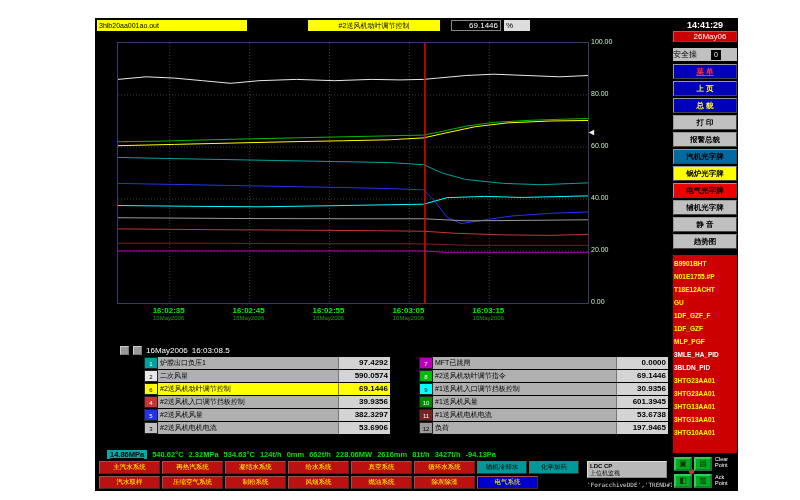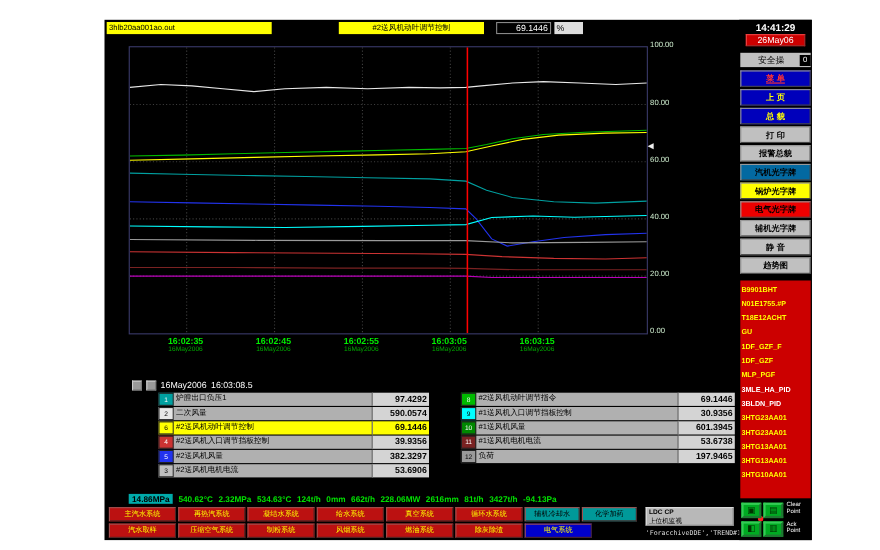--- a/index.html
+++ b/index.html
@@ -38,44 +38,44 @@
   #legend-right{left:300px;width:273px;}
   .lrow{display:flex;height:12px;margin-bottom:1px;margin-left:24px;}
   .chip{width:14px;font-size:6px;text-align:center;line-height:12px;border:1px solid #222;box-sizing:border-box;}
   .plabel{flex:1;background:#b0b0b0;font-size:7px;line-height:12px;padding-left:2px;color:#000;
           overflow:hidden;white-space:nowrap;}
   .pval{width:52px;background:#d4d4d4;font-size:8px;font-weight:bold;line-height:12px;text-align:right;
         padding-right:2px;color:#000;border-left:1px solid #777;box-sizing:border-box;}
   .lrow.hl .plabel,.lrow.hl .pval{background:#ffff00;}
 
   
-  #statusbar{position:absolute;left:22px;top:429px;height:12px;display:flex;gap:5px;align-items:center;}
+  #statusbar{position:absolute;left:12px;top:429px;height:12px;display:flex;gap:5px;align-items:flex-end;text-decoration:underline;}
   .sitem{color:#00e000;font-size:7.5px;font-weight:bold;white-space:nowrap;}
   .sitem.box{background:#00aaaa;color:#000;padding:0 3px;}
 
   
   .menurow{position:absolute;left:4px;display:flex;gap:2px;}
   #menu1{top:443px;} #menu2{top:458px;}
   .mbtn{height:13px;font-size:6.5px;display:flex;align-items:center;justify-content:center;
         border:1px outset #a05050;box-sizing:border-box;white-space:nowrap;overflow:hidden;}
 
   
   #ldc{position:absolute;left:492px;top:443px;width:80px;height:17px;background:#b8b8b8;
        border:1px outset #e0e0e0;font-size:6px;color:#000;padding:1px 2px;box-sizing:border-box;overflow:hidden;}
   #ldc .t{font-weight:bold;}
   #console{position:absolute;left:492px;top:463px;width:150px;color:#dddddd;font-size:6px;
            font-family:"DejaVu Sans Mono",monospace;white-space:nowrap;overflow:hidden;}
 
   
   #sidebar{position:absolute;left:577px;top:0;width:66px;height:473px;background:#000;}
   .clock-time{color:#fff;font-size:9px;font-weight:bold;text-align:center;margin-top:2px;}
   .clock-date{background:#cc0000;color:#fff;font-size:8px;text-align:center;width:52px;margin:1px auto;
-              border:1px outset #ee4444;}
+              border:1px outset #ee4444;padding-left:10px;}
   #safe-row{position:absolute;top:30px;left:1px;width:64px;height:13px;background:#c0c0c0;display:flex;
-            align-items:center;justify-content:flex-end;gap:14px;font-size:8px;color:#000;}
+            align-items:center;justify-content:flex-start;gap:14px;font-size:8px;color:#000;}
   .safe-count{background:#000;color:#fff;width:10px;height:10px;font-size:7px;text-align:center;line-height:10px;}
   #side-buttons{position:absolute;top:46px;left:1px;width:64px;display:flex;flex-direction:column;gap:2px;}
   .sbtn{height:15px;font-size:7.5px;font-weight:bold;display:flex;align-items:center;justify-content:center;
         border:1px outset #999;box-sizing:border-box;white-space:nowrap;overflow:hidden;}
   #alarm-panel{position:absolute;top:237px;left:1px;width:64px;height:198px;background:#cc0000;
                padding:2px 1px;box-sizing:border-box;overflow:hidden;}
   .atag{font-size:6.5px;font-weight:bold;line-height:13px;white-space:nowrap;overflow:hidden;}
 
   
   .gbtn{position:absolute;width:18px;height:14px;background:#00aa22;border:2px outset #33cc55;
@@ -151,20 +151,25 @@
         <div class="pval">382.3297</div>
       </div>
       <div class="lrow">
         <div class="chip" style="background: rgb(192, 192, 192); color: rgb(0, 0, 0);">3</div>
         <div class="plabel">#2送风机电机电流</div>
         <div class="pval">53.6906</div>
       </div>
     </div>
   <div id="legend-right" class="legend-col">
       <div class="lrow">
+        <div class="chip" style="background: rgb(187, 0, 187); color: rgb(255, 255, 255);">7</div>
+        <div class="plabel">MFT已跳闸</div>
+        <div class="pval">0.0000</div>
+      </div>
+      <div class="lrow">
         <div class="chip" style="background: rgb(0, 187, 0); color: rgb(255, 255, 255);">8</div>
         <div class="plabel">#2送风机动叶调节指令</div>
         <div class="pval">69.1446</div>
       </div>
       <div class="lrow">
         <div class="chip" style="background: rgb(0, 255, 255); color: rgb(0, 0, 0);">9</div>
         <div class="plabel">#1送风机入口调节挡板控制</div>
         <div class="pval">30.9356</div>
       </div>
       <div class="lrow">

